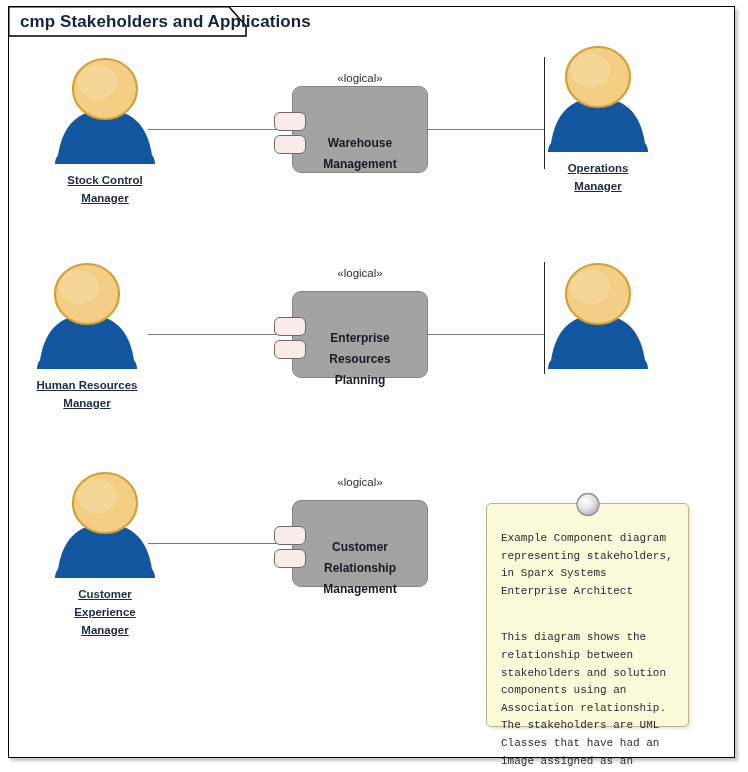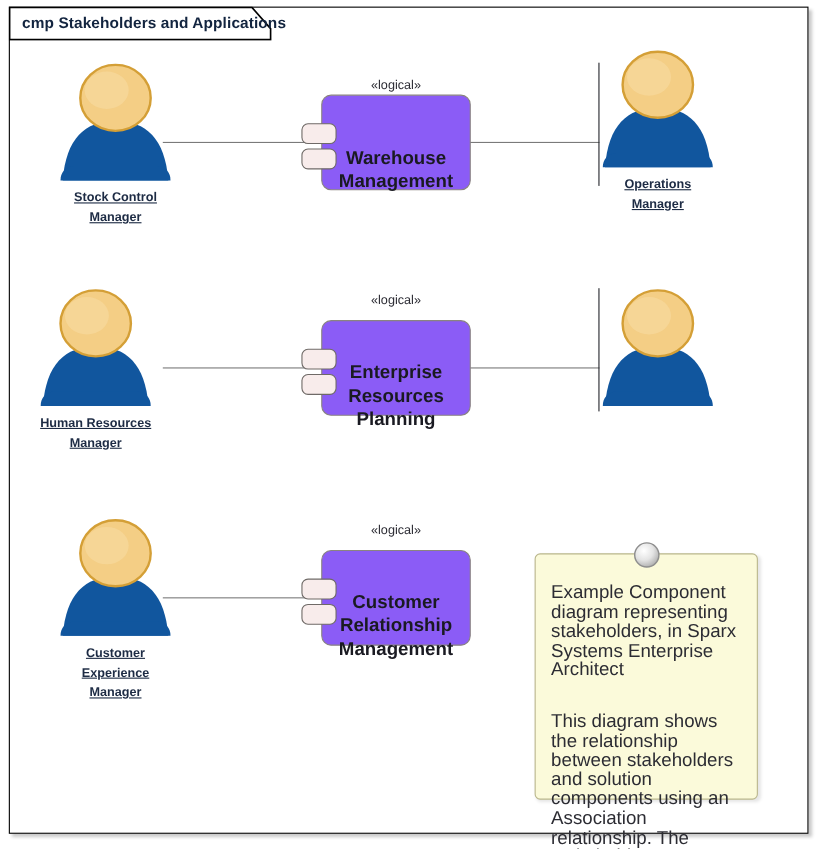--- a/index.html
+++ b/index.html
@@ -35,21 +35,21 @@
     top: 6px;
     height: 30px;
     box-sizing: border-box;
     z-index: 6;
   }
   .frame-tab svg { display: block; }
   .frame-tab-label {
     position: absolute;
     left: 12px;
     top: 6px;
-    font-size: 14px;
+    font-size: 17px;
     font-weight: bold;
     color: #12243f;
     white-space: nowrap;
     letter-spacing: 0.1px;
   }
 
   
   .connector {
     position: absolute;
     height: 0;
@@ -83,38 +83,38 @@
     color: #1d2b44;
     line-height: 18px;
     white-space: pre-line;
     text-decoration: underline;
   }
 
   
   .component {
     position: absolute;
     box-sizing: border-box;
-    background: #8b5cf6;
+    background: #a3a3a3;
     border: 1.1px solid #8a8480;
     border-radius: 9px;
     z-index: 4;
     display: flex;
     flex-direction: column;
     align-items: center;
     justify-content: center;
     padding: 4px 10px 19px 10px;
   }
   .component-stereotype {
     font-size: 11.5px;
     color: #2b2b33;
     line-height: 19px;
     margin-bottom: 1px;
   }
   .component-name {
-    font-size: 17px;
+    font-size: 12px;
     font-weight: bold;
     color: #1a1a22;
     line-height: 21px;
     text-align: center;
     white-space: pre-line;
     margin-top: 44px;
   }
   .port {
     position: absolute;
     width: 32px;
@@ -141,24 +141,25 @@
     position: absolute;
     left: 50%;
     top: -12px;
     transform: translateX(-50%);
     width: 25px;
     height: 25px;
     z-index: 6;
   }
   .note-pin svg { display: block; }
   .note-para {
-    font-size: 17px;
+    font-size: 11px;
     color: #2c2c33;
     line-height: 17.6px;
     margin: 0 0 15px 0;
+    font-family: Liberation Mono, monospace;
   }
   .note-para:last-child { margin-bottom: 0; margin-top: 29px; }
 </style>
 </head>
 <body>
 
 <div id="canvas">
 
   <div class="frame"></div>
   <div class="frame-tab">

